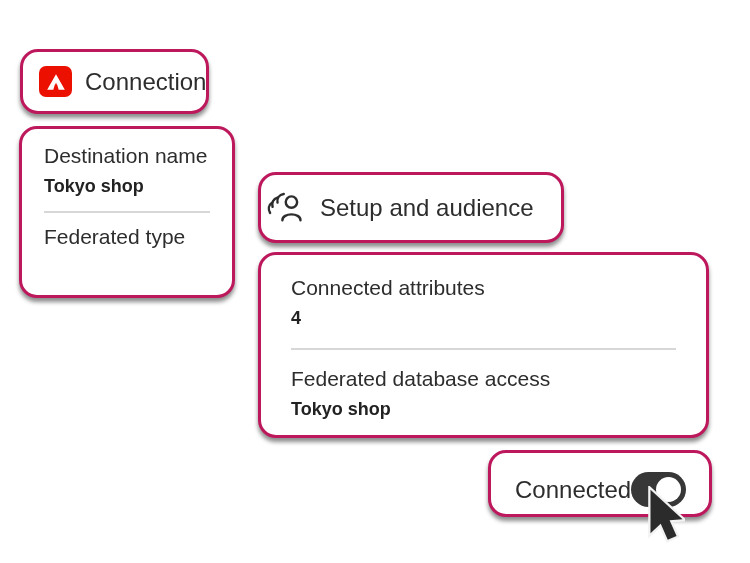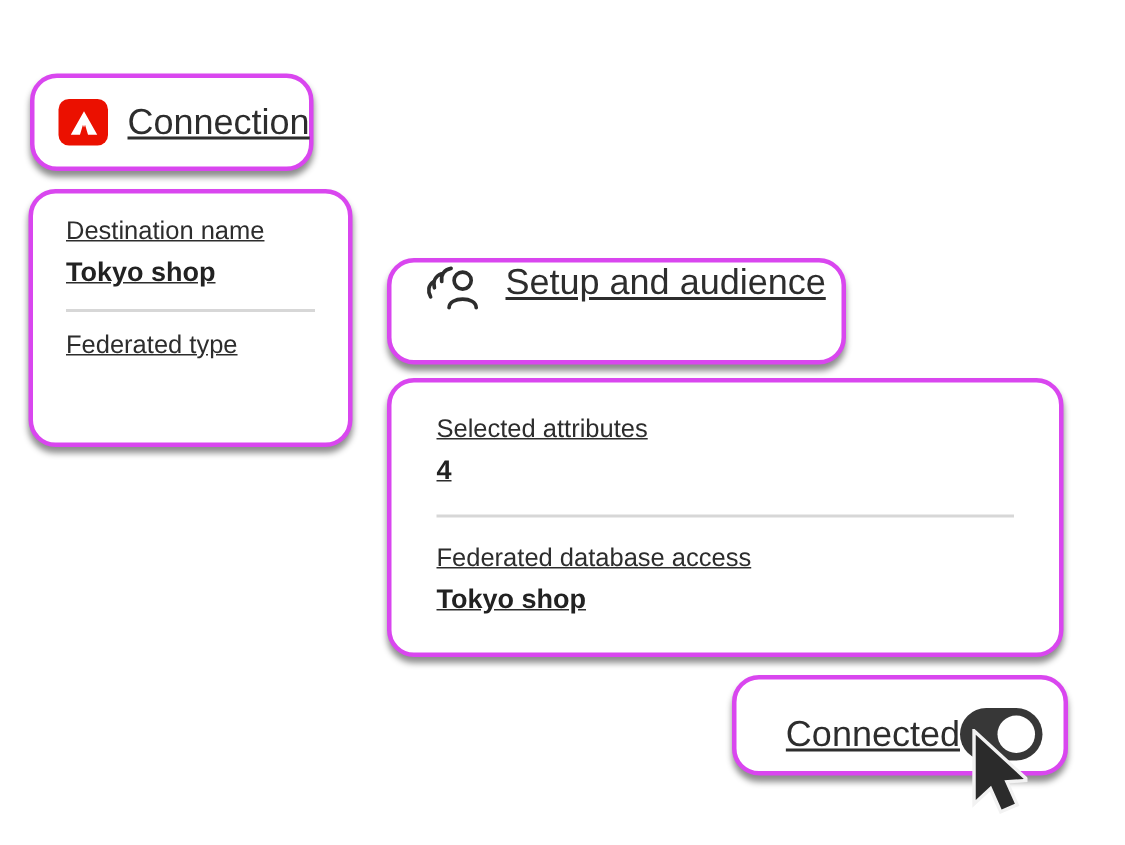--- a/index.html
+++ b/index.html
@@ -4,34 +4,33 @@
 <style>
   html,body{margin:0;padding:0;}
   body{
     width:750px;height:563px;position:relative;overflow:hidden;
     background:#ffffff;
     font-family:"Liberation Sans", sans-serif;
     color:#2d2d2d;
   }
   .card{
     position:absolute;background:#fff;
-    border:3px solid #d946ef;border-radius:18px;
+    border:3px solid #be185d;border-radius:18px;
     box-shadow:0 4px 4px rgba(0,0,0,.45);
     box-sizing:border-box;
-    text-decoration:underline;
   }
   
   .card-connection{left:20px;top:49px;width:189px;height:65px;display:flex;align-items:center;gap:13px;padding-left:16px;}
   .card-details{left:19px;top:126px;width:216px;height:172px;padding:14px 22px;}
-  .card-setup{left:258px;top:172px;width:306px;height:71px;display:flex;gap:15px;padding-left:23px;}
+  .card-setup{left:258px;top:172px;width:306px;height:71px;display:flex;align-items:center;gap:15px;padding-left:6px;}
   .card-summary{left:258px;top:252px;width:451px;height:186px;padding:20px 30px;}
-  .card-status{left:488px;top:450px;width:224px;height:67px;display:flex;align-items:center;justify-content:flex-end;padding:12px 14px 0 24px;}
+  .card-status{left:488px;top:450px;width:224px;height:67px;display:flex;align-items:center;justify-content:flex-start;padding:12px 14px 0 24px;}
   
   .hdr{font-size:24px;color:#2d2d2d;white-space:nowrap;}
-  .field-label{font-size:17px;line-height:1.25;color:#2d2d2d;white-space:nowrap;}
+  .field-label{font-size:21px;line-height:1.25;color:#2d2d2d;white-space:nowrap;}
   .field-value{font-size:18px;font-weight:700;line-height:1.2;color:#222;margin-top:7px;white-space:nowrap;}
   .divider{height:2px;background:#d7d7d7;border:0;}
   .card-details .divider{margin:13px 0 11px;}
   .card-summary .divider{margin:18px 0 16px;}
   .stats-row{display:flex;}
   .stat-col1{width:201px;}
   
   .adobe-tile{
     width:33px;height:31px;border-radius:7px;background:#eb1000;
     display:flex;align-items:center;justify-content:center;flex:0 0 auto;
@@ -76,21 +75,21 @@
     <path d="M18.5 4 C13.5 4.8 10.8 8.6 11.6 13.6"></path>
     <path d="M11.5 8 C7 9.5 5 13.5 6.2 18.3"></path>
     <path d="M5.5 13.8 C1.8 16.2 1 20.8 3.4 25"></path>
   </svg>
   <span class="hdr">Setup and audience</span>
 </div>
 
 <div class="card card-summary">
   <div class="stats-row">
     <div>
-      <div class="field-label">Selected attributes</div>
+      <div class="field-label">Connected attributes</div>
       <div class="field-value">4</div>
     </div>
   </div>
   <div class="divider"></div>
   <div class="field-label">Federated database access</div>
   <div class="field-value">Tokyo shop</div>
 </div>
 
 <div class="card card-status">
   <span class="hdr">Connected</span>

